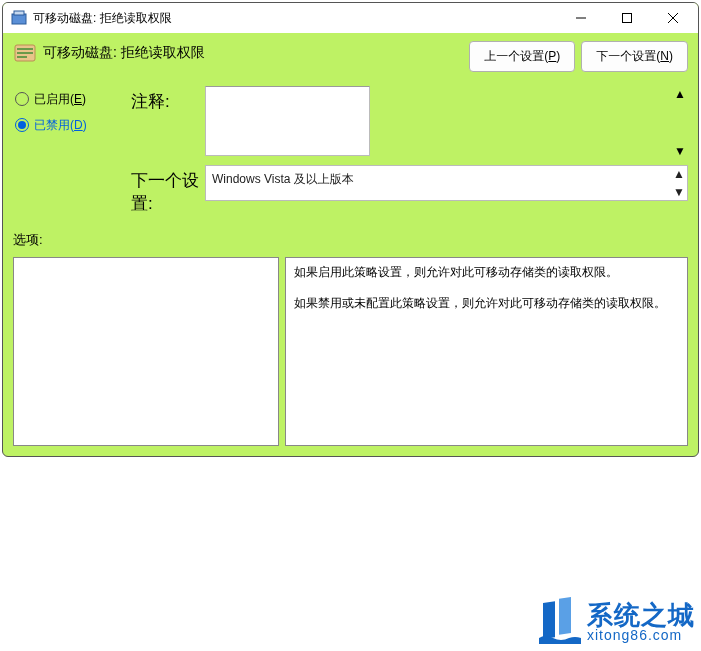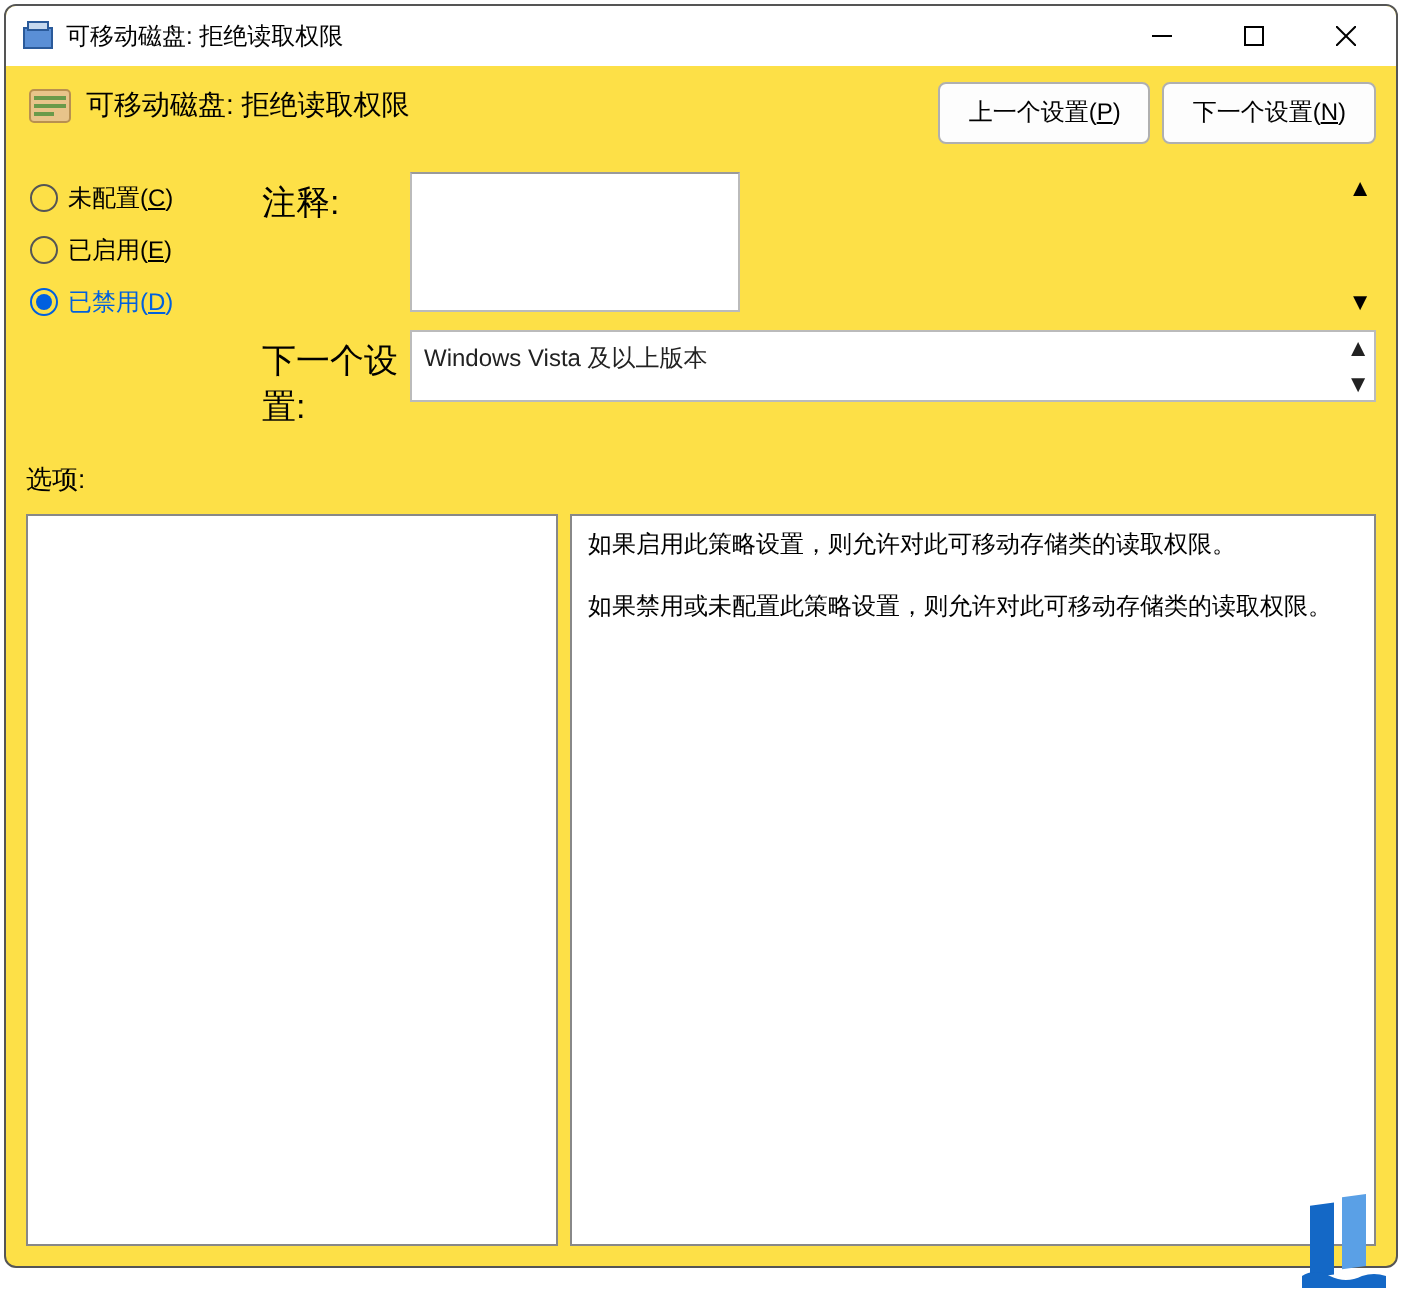--- a/index.html
+++ b/index.html
@@ -7,24 +7,24 @@
       font-family: "Microsoft YaHei", "Segoe UI", sans-serif;
       font-size: 12px;
       background: #fff;
       width: 701px;
       height: 651px;
       overflow: hidden;
       position: relative;
     }
     .window {
       width: 697px;
-      height: 632px;
+      height: 455px;
       border: 1px solid #555;
       border-radius: 6px;
-      background: #fde047;
+      background: #bef264;
       margin: 2px;
       overflow: hidden;
       display: flex;
       flex-direction: column;
     }
     .titlebar {
       display: flex;
       align-items: center;
       height: 30px;
       padding: 0 2px 0 8px;
@@ -257,24 +257,20 @@
       <button class="nav-btn">
         <span>下一个设置</span>(<span class="underl">N</span>)
       </button>
     </div>
   </div>
 
   <div class="config-row">
     <div class="radio-col">
       <div class="radio-item">
         <span class="radio-circle"></span>
-        <span class="radio-label"><span>未配置</span>(<span class="underl">C</span>)</span>
-      </div>
-      <div class="radio-item">
-        <span class="radio-circle"></span>
         <span class="radio-label"><span>已启用</span>(<span class="underl">E</span>)</span>
       </div>
       <div class="radio-item selected">
         <span class="radio-circle">
             <span class="radio-dot"></span>
           </span>
         <span class="radio-label"><span>已禁用</span>(<span class="underl">D</span>)</span>
       </div>
     </div>
     <div class="fields-col">
@@ -312,13 +308,17 @@
 </div>
 
 <div class="watermark">
   <span>
     <svg width="48" height="48" viewBox="0 0 48 48">
       <rect x="8" y="8" width="12" height="36" fill="#1468c6" transform="skewY(-8)"></rect>
       <rect x="24" y="6" width="12" height="36" fill="#5aa0e6" transform="skewY(-8)"></rect>
       <path d="M4 42 Q10 38 18 42 Q26 46 34 42 Q40 40 46 42 L46 48 L4 48 Z" fill="#1468c6"></path>
     </svg>
   </span>
+  <div class="wm-text">
+    <span class="wm-main">系统之城</span>
+    <span class="wm-sub">xitong86.com</span>
+  </div>
 </div>
 
 </body></html>

